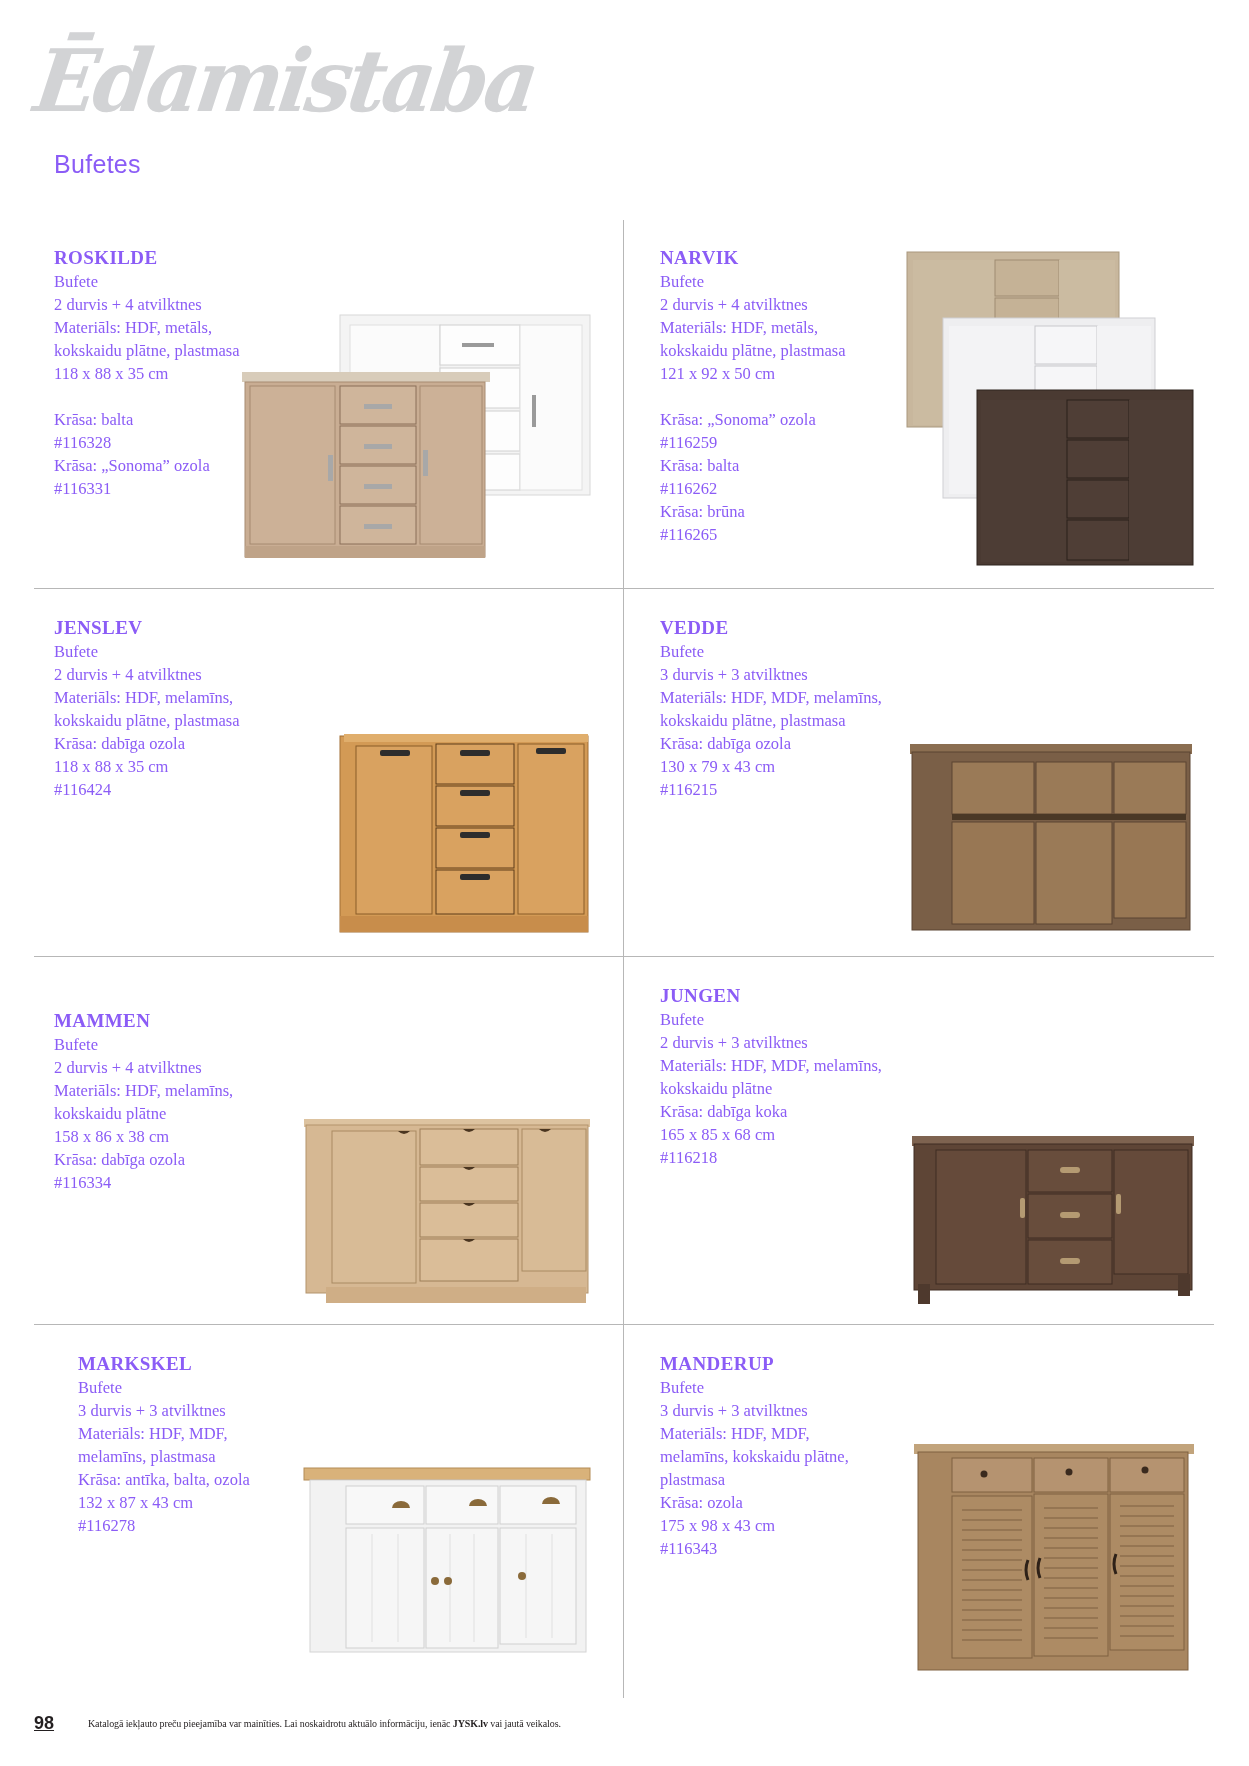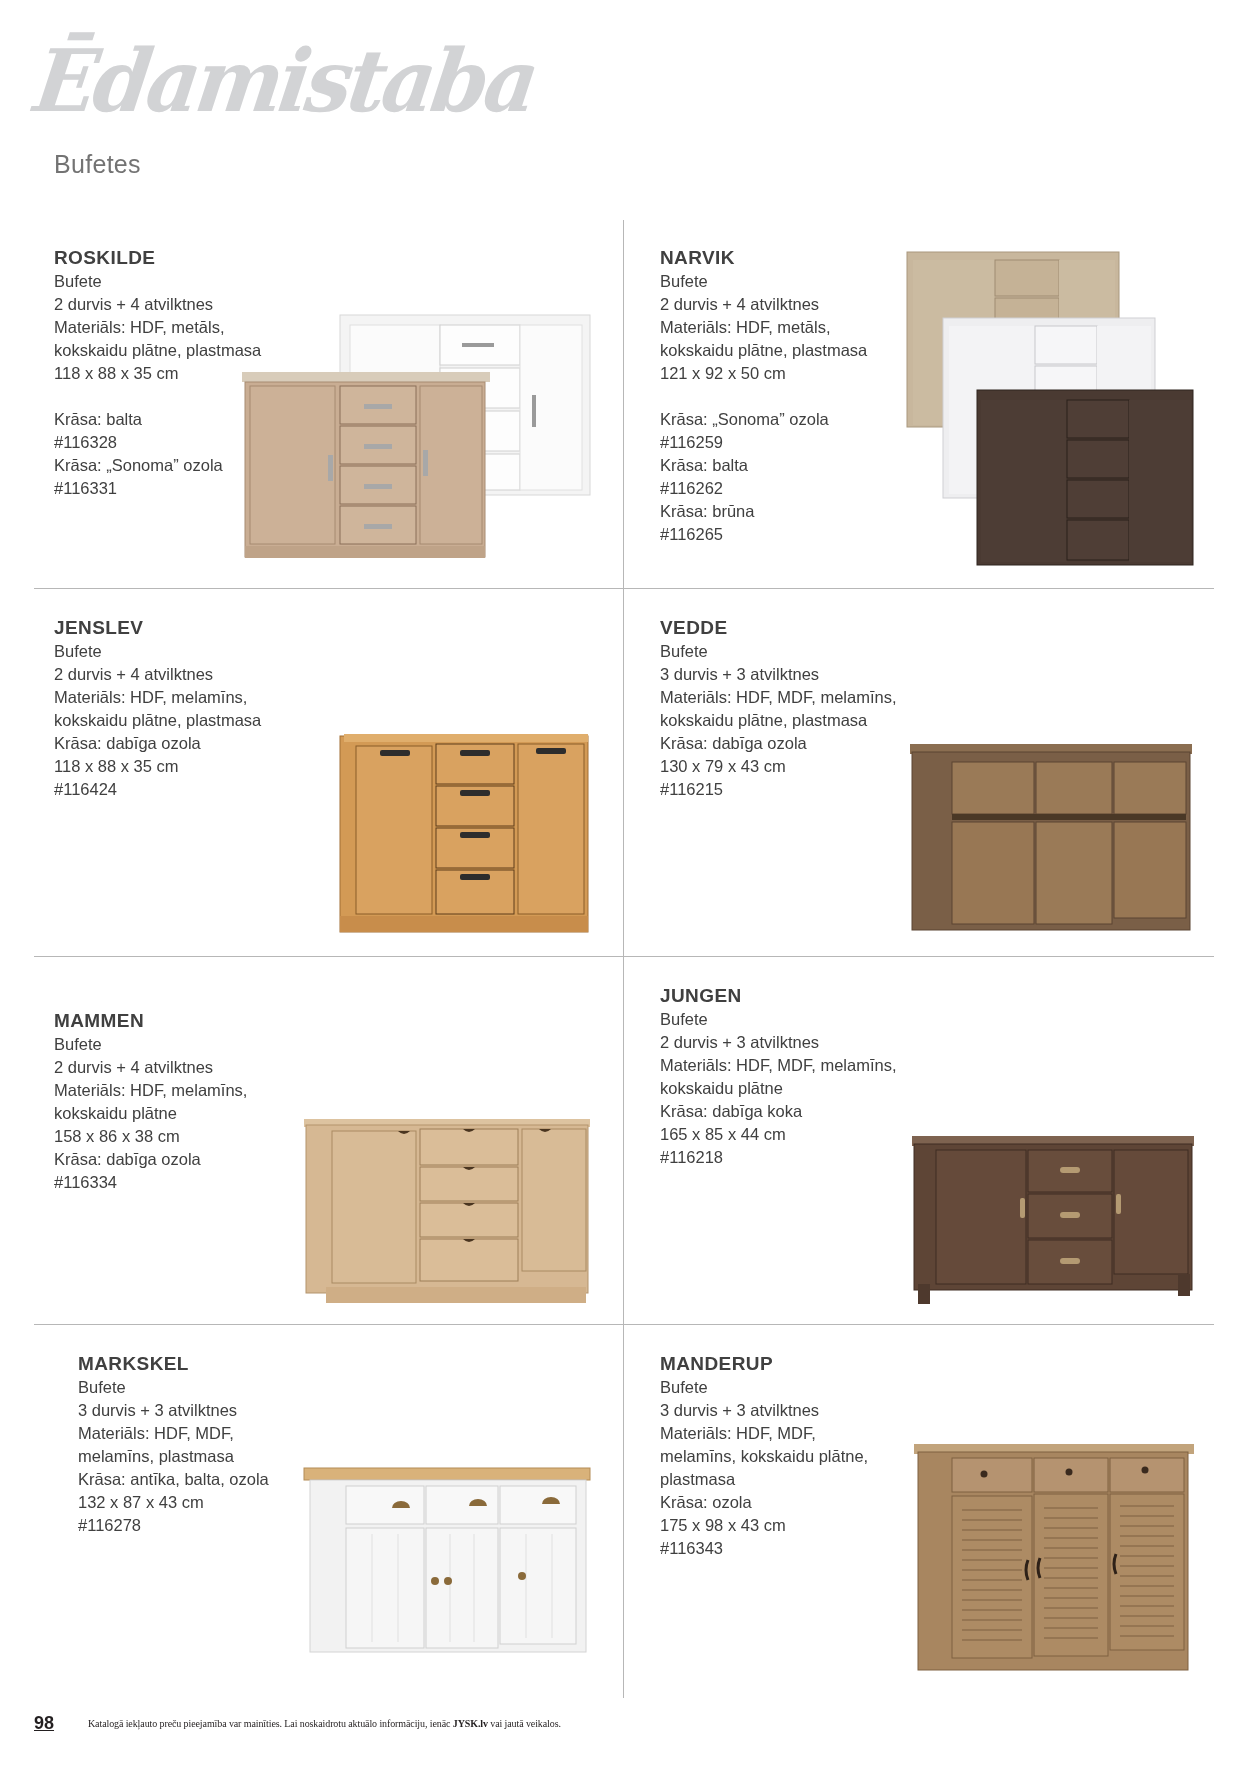--- a/index.html
+++ b/index.html
@@ -10,31 +10,31 @@
     position: absolute; left: 36px; top: 40px;
     font-family: "DejaVu Serif", "Liberation Serif", serif;
     font-style: italic; font-weight: bold;
     font-size: 82px; letter-spacing: -4px;
     color: #d2d3d5; transform: skewX(-8deg) scaleY(1.05);
     line-height: 1;
   }
   .subtitle {
     position: absolute; left: 54px; top: 150px;
     font-family: "Liberation Sans", sans-serif;
-    font-size: 25px; font-weight: 300; color: #737373; letter-spacing: 0.3px;
+    font-size: 25px; font-weight: 300; color: #8b5cf6; letter-spacing: 0.3px;
   }
 
   .vdiv { position: absolute; left: 623px; top: 220px; width: 1px; height: 1478px; background: #b7b7b7; }
   .hdiv { position: absolute; left: 34px; width: 1180px; height: 1px; background: #b7b7b7; }
 
   .cell { position: absolute; width: 580px; height: 360px; }
   .info {
     position: absolute; left: 0; top: 0;
-    font-family: Liberation Sans, sans-serif;
-    font-size: 16.5px; line-height: 23px; color: #404040;
+    font-family: Liberation Serif, serif;
+    font-size: 16.5px; line-height: 23px; color: #8b5cf6;
   }
   .info .name { font-weight: bold; font-size: 19px; letter-spacing: 0.4px; line-height: 24px; margin-bottom: 0; }
   .info .line { display: block; white-space: nowrap; }
   .info .gap { height: 23px; }
 
   .furn { position: absolute; }
 
   .footer-page {
     position: absolute; left: 34px; top: 1713px;
     font-family: "Liberation Sans", sans-serif; font-weight: bold; font-size: 18px; color: #231f20; text-decoration: underline;
@@ -227,21 +227,21 @@
 </svg>
 
 <div class="cell" style="left:660px; top:984px;">
   <div class="info">
     <div class="name">JUNGEN</div>
     <span class="line">Bufete</span>
     <span class="line">2 durvis + 3 atvilktnes</span>
     <span class="line">Materiāls: HDF, MDF, melamīns,</span>
     <span class="line">kokskaidu plātne</span>
     <span class="line">Krāsa: dabīga koka</span>
-    <span class="line">165 x 85 x 44 cm</span>
+    <span class="line">165 x 85 x 68 cm</span>
     <span class="line">#116218</span>
   </div>
 </div>
 <svg class="furn" style="left:910px; top:1134px;" width="285" height="172" viewBox="0 0 285 172">
   <rect x="2" y="2" width="282" height="10" fill="#7e6350"></rect>
   <rect x="4" y="10" width="278" height="146" fill="#5e4536" stroke="#3e2c22"></rect>
   <rect x="26" y="16" width="90" height="134" fill="#654a3a" stroke="#3e2c22"></rect>
   <rect x="118" y="16" width="84" height="42" fill="#684d3c" stroke="#3e2c22"></rect>
   <rect x="118" y="60" width="84" height="44" fill="#684d3c" stroke="#3e2c22"></rect>
   <rect x="118" y="106" width="84" height="44" fill="#684d3c" stroke="#3e2c22"></rect>

